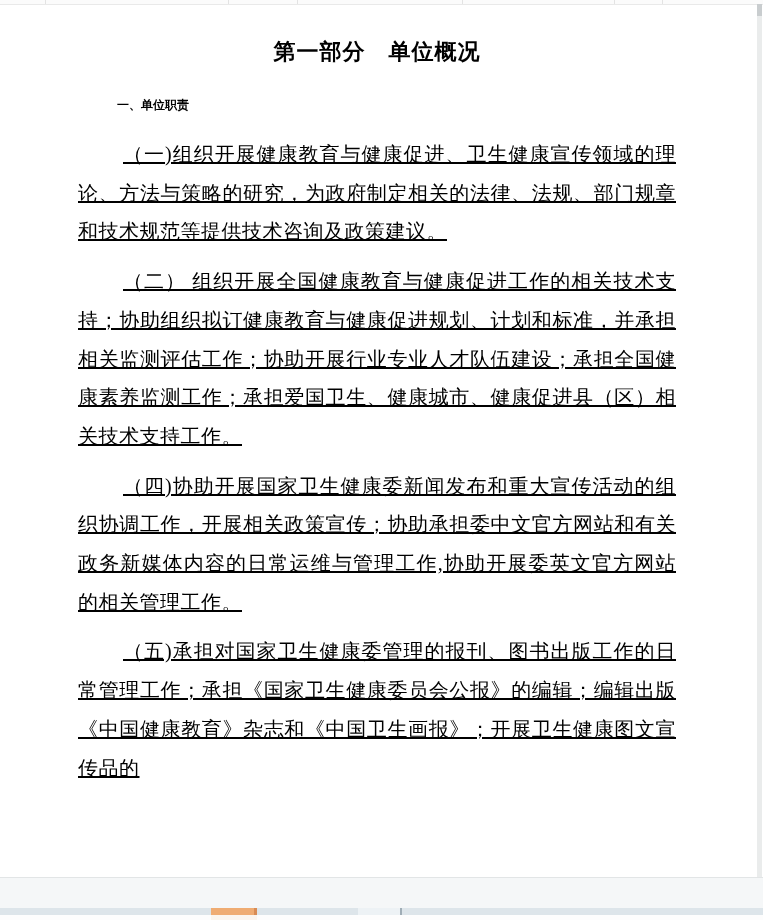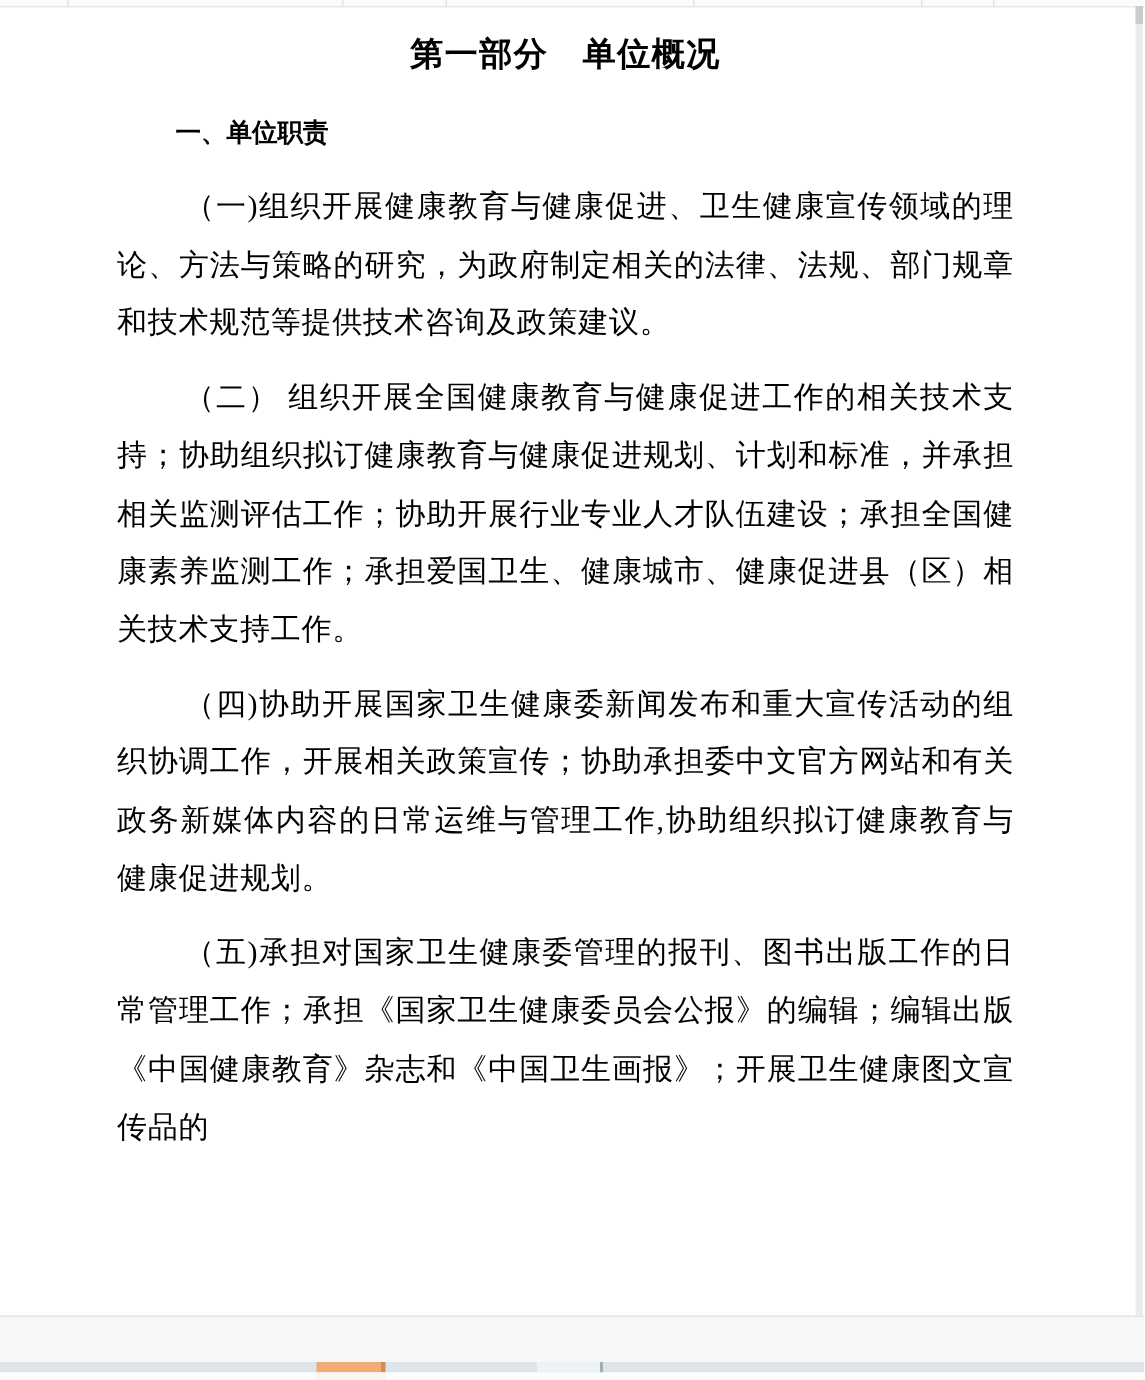--- a/index.html
+++ b/index.html
@@ -19,31 +19,31 @@
   
   .scroll-track {
     position: absolute; top: 4px; right: 1px; width: 5px; height: 873px;
     background: #eaecec;
   }
   .scroll-thumb { position: absolute; top: 0; left: 0; width: 5px; height: 12px; background: #c9cdcf; }
 
   
   .doc { position: absolute; top: 5px; left: 78px; width: 598px; color: #000; }
   .title {
-    margin: 16px 0 0; text-align: center; font-weight: bold;
+    margin: 32px 0 0; text-align: center; font-weight: bold;
     font-size: 22px; line-height: 30px; letter-spacing: 1px;
     font-family: "Liberation Sans", sans-serif;
   }
   .heading {
-    margin: 26px 0 0; font-weight: bold; font-size: 17px; line-height: 24px;
+    margin: 26px 0 0; font-weight: bold; font-size: 12px; line-height: 24px;
     text-indent: 39px; font-family: "Liberation Sans", sans-serif;
   }
   .para {
     margin: 11px 0 0; font-size: 20px; line-height: 38.7px;
-    text-align: justify; text-indent: 45px; letter-spacing: 0.5px;
+    text-align: justify; text-indent: 45px; letter-spacing: 0.5px; text-decoration: underline;
   }
   .para.first { margin-top: 18px; }
 
   
   .footer {
     position: absolute; left: 0; top: 877px; width: 763px; height: 43px;
     background: #f5f7f8; border-top: 1px solid #e2e5e6; box-sizing: border-box;
   }
   .segbar { position: absolute; top: 30px; left: 0; width: 763px; height: 7px; }
   .seg { position: absolute; top: 0; height: 7px; }
@@ -65,21 +65,21 @@
   <div class="topbar-div" style="left:462px"></div>
   <div class="topbar-div" style="left:614px"></div>
   <div class="topbar-div" style="left:662px"></div>
 </div>
 
 <div class="doc">
   <div class="title">第一部分　单位概况</div>
   <div class="heading">一、单位职责</div>
   <p class="para first">（一)组织开展健康教育与健康促进、卫生健康宣传领域的理论、方法与策略的研究，为政府制定相关的法律、法规、部门规章和技术规范等提供技术咨询及政策建议。</p>
   <p class="para">（二） 组织开展全国健康教育与健康促进工作的相关技术支持；协助组织拟订健康教育与健康促进规划、计划和标准，并承担相关监测评估工作；协助开展行业专业人才队伍建设；承担全国健康素养监测工作；承担爱国卫生、健康城市、健康促进县（区）相关技术支持工作。</p>
-  <p class="para">（四)协助开展国家卫生健康委新闻发布和重大宣传活动的组织协调工作，开展相关政策宣传；协助承担委中文官方网站和有关政务新媒体内容的日常运维与管理工作,协助组织拟订健康教育与健康促进规划。</p>
+  <p class="para">（四)协助开展国家卫生健康委新闻发布和重大宣传活动的组织协调工作，开展相关政策宣传；协助承担委中文官方网站和有关政务新媒体内容的日常运维与管理工作,协助开展委英文官方网站的相关管理工作。</p>
   <p class="para">（五)承担对国家卫生健康委管理的报刊、图书出版工作的日常管理工作；承担《国家卫生健康委员会公报》的编辑；编辑出版《中国健康教育》杂志和《中国卫生画报》；开展卫生健康图文宣传品的</p>
 </div>
 
 <div class="scroll-track">
   <div class="scroll-thumb" style="background: rgb(201, 205, 207);"></div>
 </div>
 
 <div class="footer" style="background: rgb(245, 247, 248);">
   <div class="segbar">
     <div class="seg seg-base" style="background: rgb(221, 229, 234);"></div>

